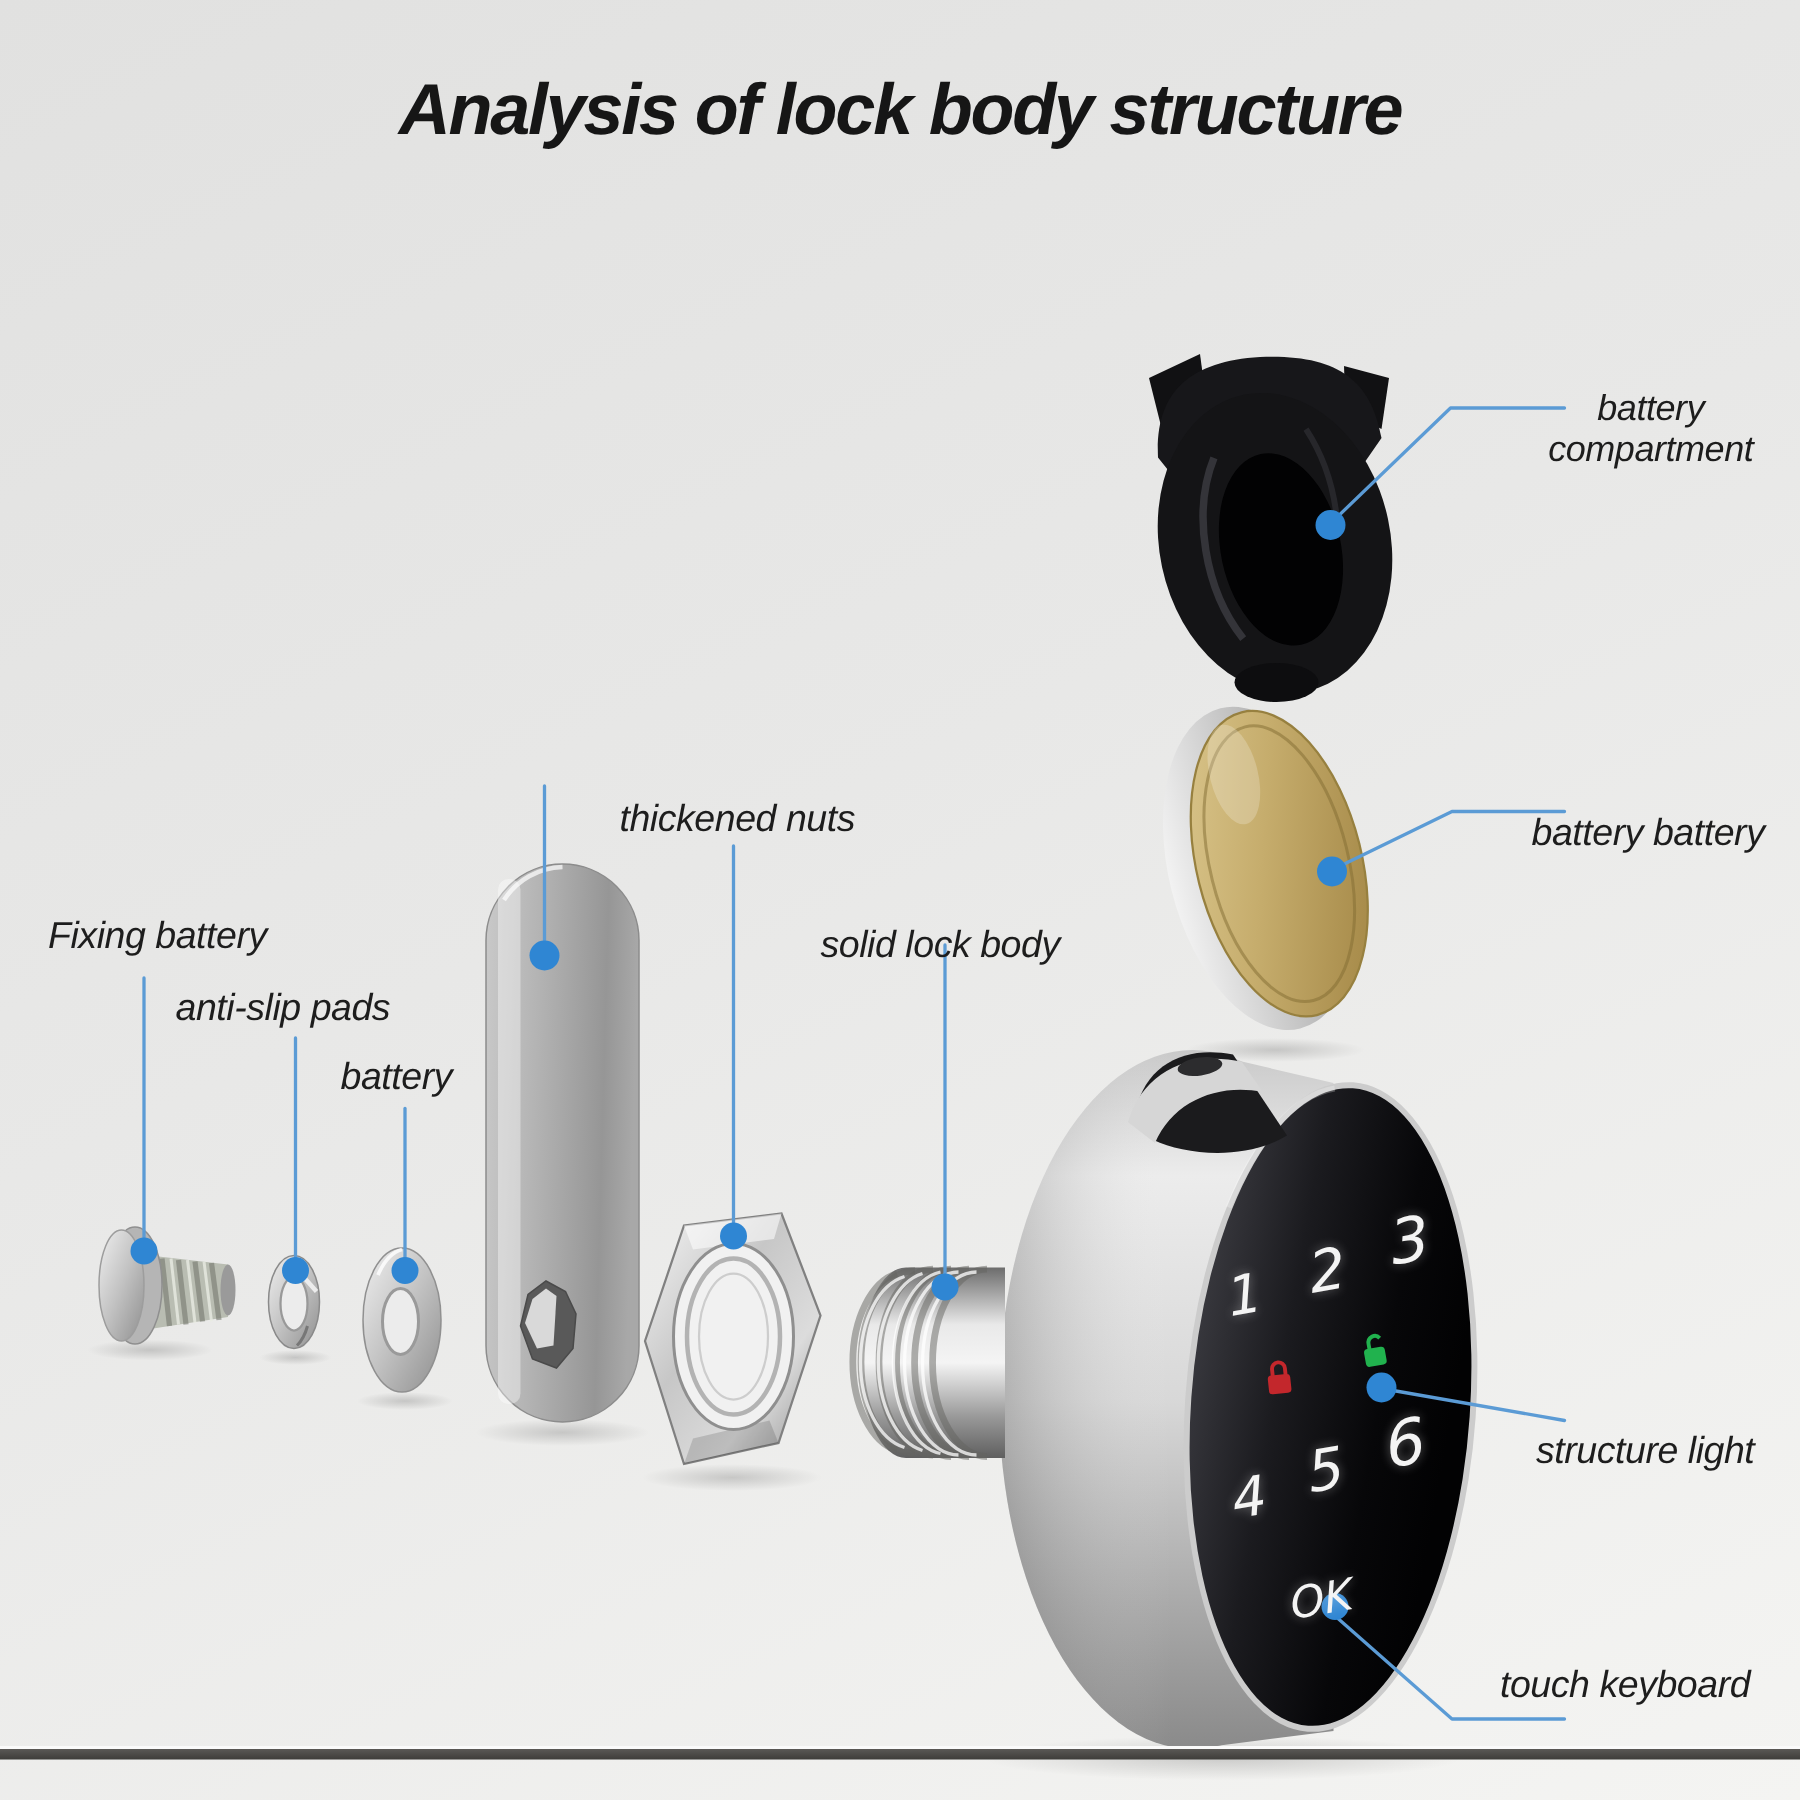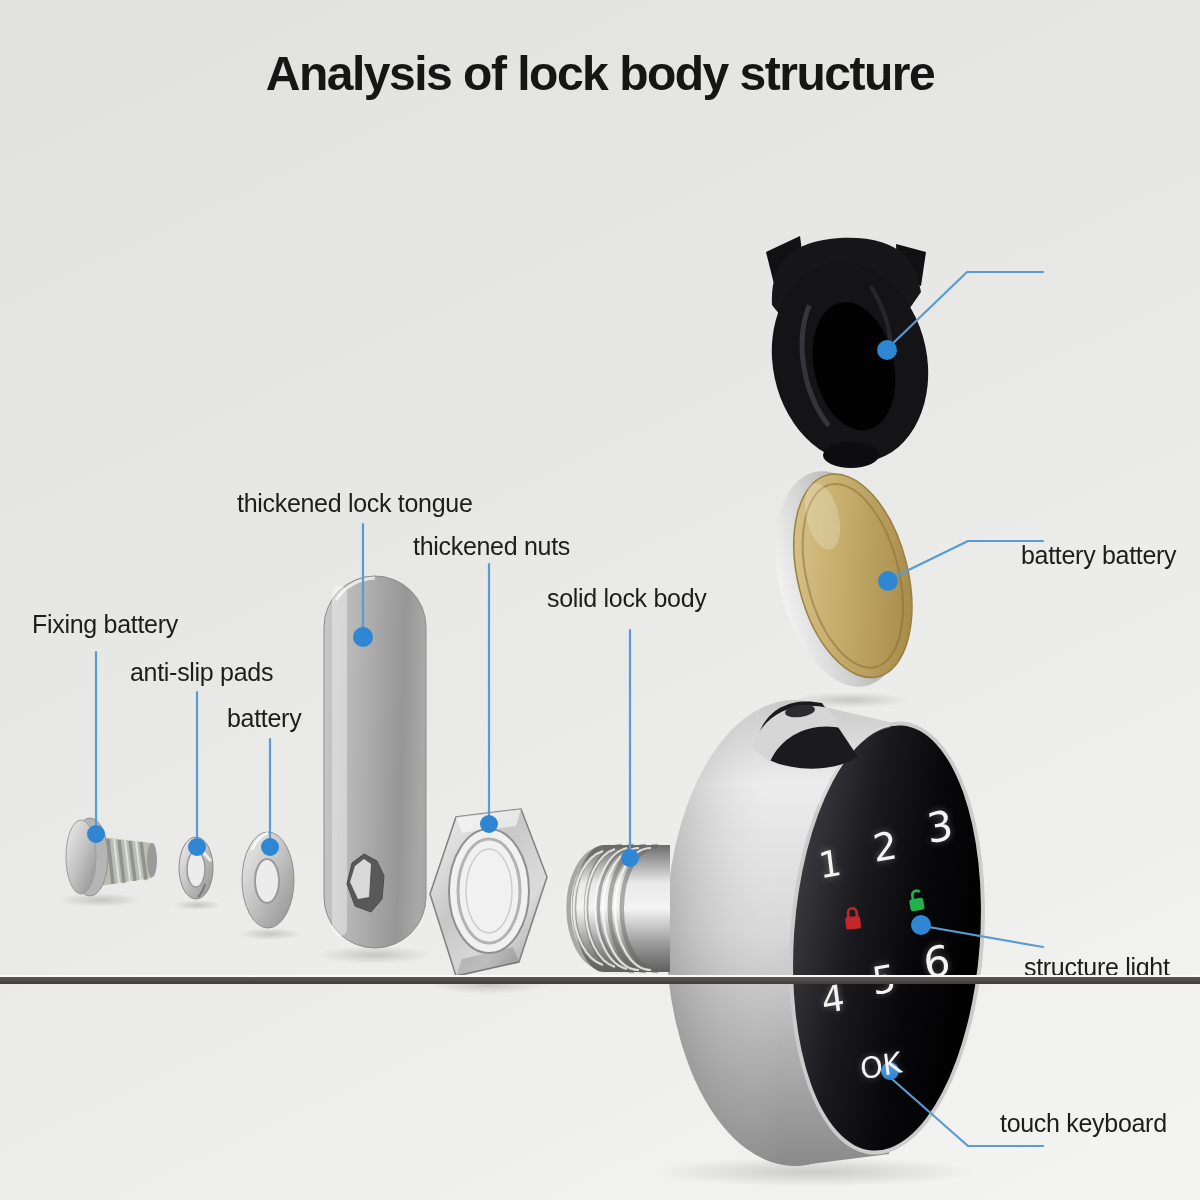--- a/index.html
+++ b/index.html
@@ -1,21 +1,21 @@
 <!DOCTYPE html>
 <html><head>
 <meta charset="utf-8">
 <style>
   html,body{margin:0;padding:0;}
   body{
     width:1200px;height:1200px;overflow:hidden;
     background:linear-gradient(155deg,#e1e1e0 0%,#e8e8e7 45%,#f4f4f2 100%);
     font-family:"Liberation Sans", sans-serif;
   }
-  .stage{position:relative;width:1200px;height:984px;}
+  .stage{position:relative;width:1200px;height:1173px;font-style:italic;}
   .stage > svg{position:absolute;left:0;top:0;z-index:1;}
   .title{
     position:absolute;top:46px;left:0;right:0;margin:0;z-index:3;
     text-align:center;font-size:48px;font-weight:bold;color:#161616;
     letter-spacing:-1.5px;
   }
   .lbl{
     position:absolute;z-index:3;font-size:25px;color:#1d1d1d;
     letter-spacing:-0.3px;white-space:nowrap;
   }
@@ -235,25 +235,25 @@
     <circle cx="887" cy="350" r="10"></circle>
     <circle cx="888" cy="581" r="10"></circle>
     <circle cx="921" cy="925" r="10"></circle>
     <circle cx="890" cy="1071" r="9"></circle>
   </g>
 </svg>
 
   <h1 class="title">Analysis of lock body structure</h1>
 
   <div class="lbl" style="left:32px;top:610px;">Fixing battery</div>
-  <div class="lbl" style="left:130px;top:658px;">anti-slip pads</div>
+  <div class="lbl" style="left:117px;top:658px;">anti-slip pads</div>
   <div class="lbl" style="left:227px;top:704px;">battery</div>
-  <div class="lbl" style="left:237px;top:489px;">thickened lock tongue</div>
   <div class="lbl" style="left:413px;top:532px;">thickened nuts</div>
-  <div class="lbl" style="left:547px;top:584px;">solid lock body</div>
+  <div class="lbl" style="left:547px;top:616px;">solid lock body</div>
+  <div class="lbl wrap" style="left:1018px;top:260px;width:165px;font-size:24px;">battery compartment</div>
   <div class="lbl" style="left:1021px;top:541px;">battery battery</div>
   <div class="lbl" style="left:1024px;top:953px;">structure light</div>
   <div class="lbl" style="left:1000px;top:1109px;">touch keyboard</div>
 
   <div class="key" style="left:830px;top:864px;font-size:36px;">1</div>
   <div class="key" style="left:885px;top:847px;font-size:38px;">2</div>
   <div class="key" style="left:940px;top:827px;font-size:41px;">3</div>
   <div class="key" style="left:833px;top:999px;font-size:36px;">4</div>
   <div class="key" style="left:884px;top:980px;font-size:38px;">5</div>
   <div class="key" style="left:937px;top:962px;font-size:42px;">6</div>

